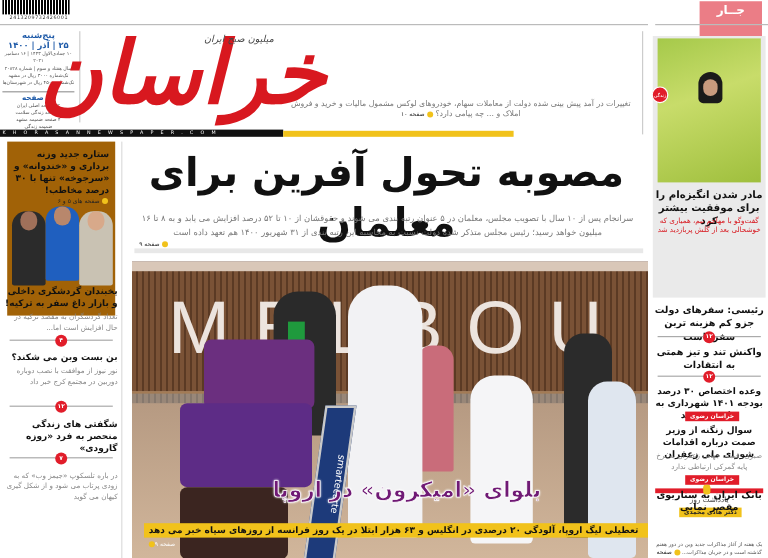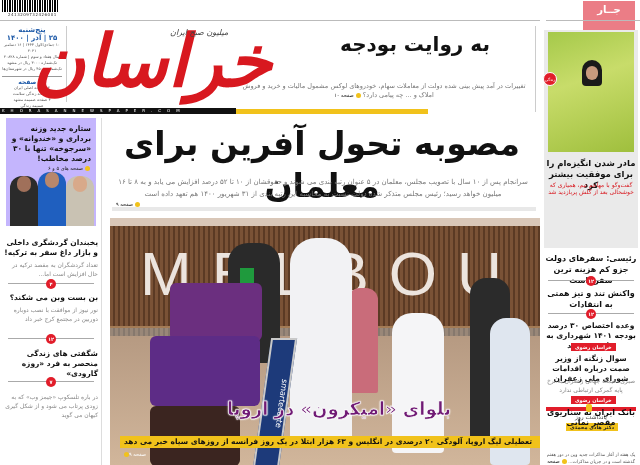--- a/index.html
+++ b/index.html
@@ -55,21 +55,21 @@
 .bag1{position:absolute;left:60px;top:65px;width:92px;height:58px;background:#6b2f7f;border-radius:6px}
 .bag2{position:absolute;left:40px;top:118px;width:110px;height:70px;background:#5d2c86;border-radius:6px}
 .bag3{position:absolute;left:40px;top:188px;width:90px;height:60px;background:#3b2520;border-radius:6px}
 .trolley{position:absolute;left:152px;top:120px;width:26px;height:130px;background:#1d3a7a;transform:skewX(-8deg);border:2px solid #c9c9c9;color:#fff;font-size:8px;writing-mode:vertical-rl;text-align:center;font-style:italic}
 .woman{position:absolute;left:360px;top:60px;width:40px;height:170px;background:#2b2b2b;border-radius:16px 16px 4px 4px}
 .girl{position:absolute;left:380px;top:100px;width:40px;height:147px;background:#dfe6ef;border-radius:16px 16px 4px 4px}
 .pink{position:absolute;left:238px;top:70px;width:30px;height:105px;background:#c96c7a;border-radius:12px 12px 2px 2px}
 .photo-h{left:214px;top:398px;width:250px;font-size:18px;font-weight:900;color:#701a75;text-align:center;line-height:22px;-webkit-text-stroke:0.6px #fff;text-shadow:0 0 2px #fff,0 0 2px #fff}
 .photo-p{left:120px;top:436px;width:420px;height:12px;background:#f1c21b;font-size:7.5px;font-weight:bold;line-height:12px;padding-right:4px;white-space:nowrap;overflow:hidden}
 .photo-ref{left:122px;top:451px;font-size:5px;color:#fff}
-.lcard{left:6px;top:118px;width:90px;height:108px;background:#c4b5fd;overflow:hidden}
+.lcard{left:6px;top:118px;width:90px;height:145px;background:#a16207;overflow:hidden}
 .lcard-h{position:absolute;right:5px;top:6px;width:82px;font-size:7.5px;font-weight:bold;line-height:10px;direction:rtl;text-align:right}
 .lcard-ref{position:absolute;right:6px;top:47px;font-size:5px;color:#222;direction:rtl}
 .man{position:absolute;width:28px;height:62px;border-radius:12px 12px 2px 2px}
 .man .h{position:absolute;left:7px;top:0;width:14px;height:16px;border-radius:7px;background:#b8876c}
 .lsep-v{left:101px;top:118px;width:1px;height:347px;background:#ddd}
 .litem{left:4px;width:94px;direction:rtl;text-align:right}
 .litem-h{font-size:7.5px;font-weight:bold;line-height:10px}
 .litem-p{font-size:6px;color:#888;line-height:9px;margin-top:2px}
 .lsep{left:8px;width:86px;height:1px;background:#aaa}
 .big-l{font-size:16px;font-weight:900;line-height:20px}
@@ -96,21 +96,20 @@
 </div>
 <div class="abs vsep"></div>
 
 <div class="abs logo">خراسان</div>
 <div class="abs logo-sub">میلیون صبح ایران</div>
 
 <div class="abs stripe-dark">KHORASANNEWSPAPER.COM</div>
 <div class="abs stripe-gold"></div>
 
 <div class="abs tease-h rtl">
-  <div>به روایت بودجه</div>
 </div>
 <div class="abs tease-p rtl">
   <span>تغییرات در آمد پیش بینی شده دولت از معاملات سهام، خودروهای لوکس مشمول مالیات و خرید و فروش املاک و ... چه پیامی دارد؟</span>
   <span class="pageref">صفحه ۱۰</span>
 </div>
 <div class="abs vsep2"></div>
 
 <div class="abs tab-jar">جــار</div>
 <div class="abs tab-line"></div>
 

